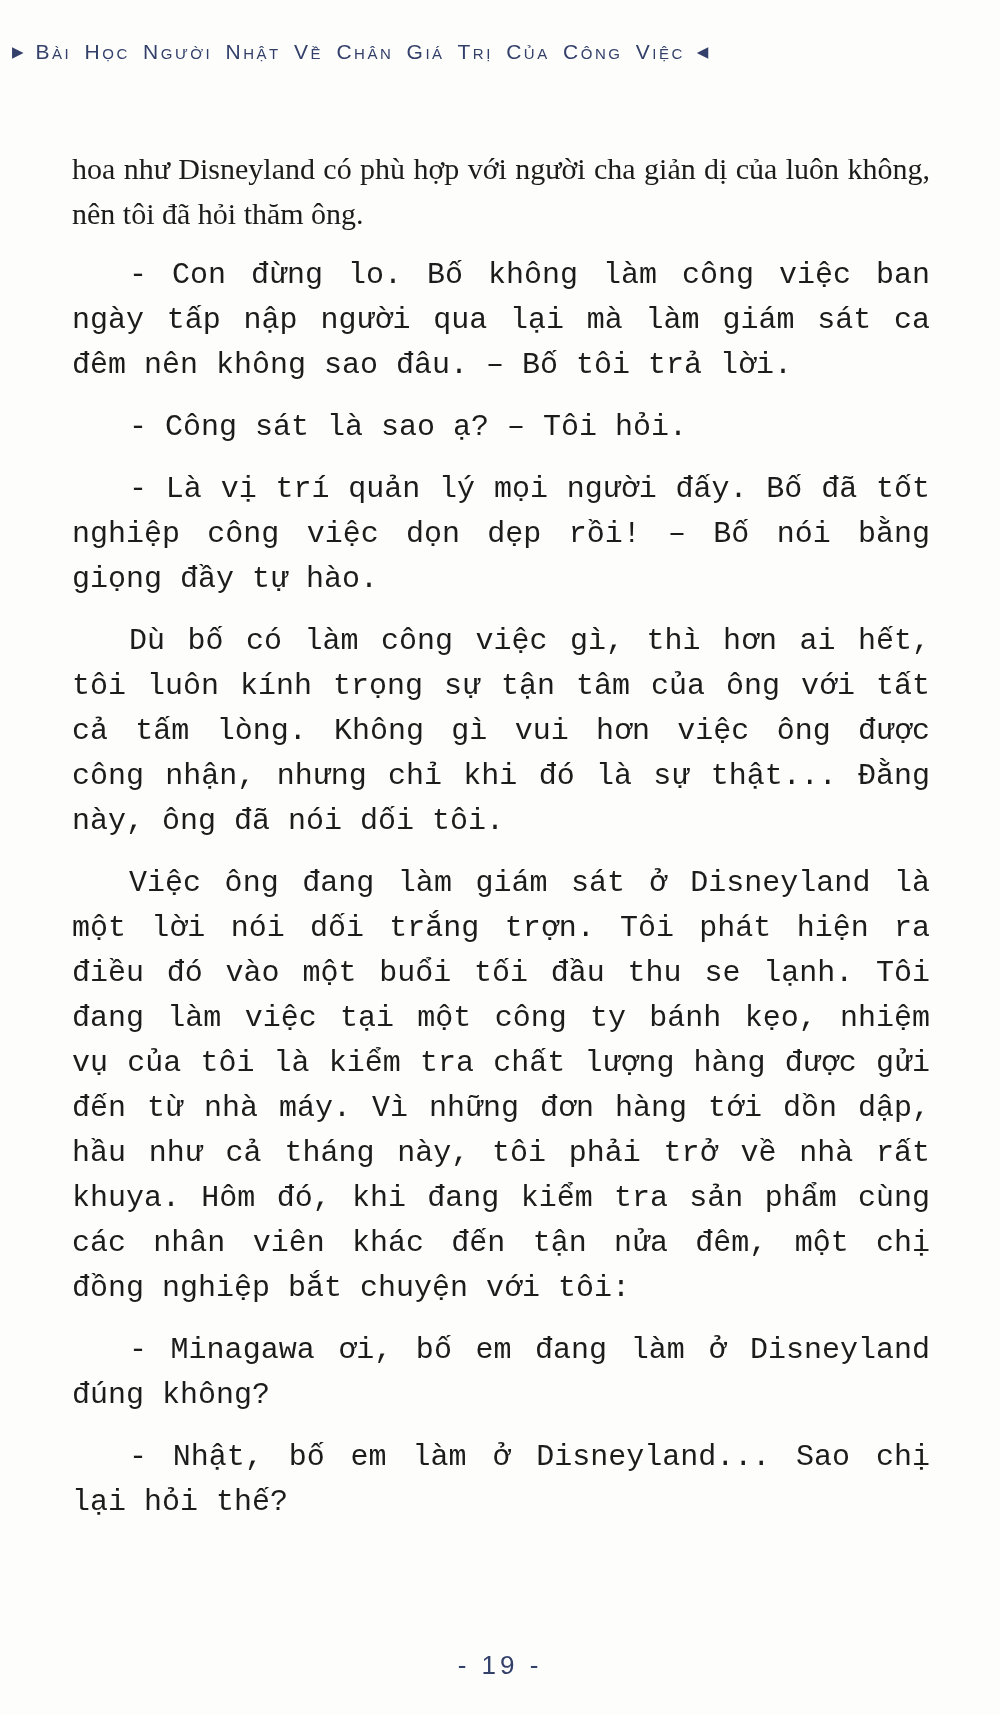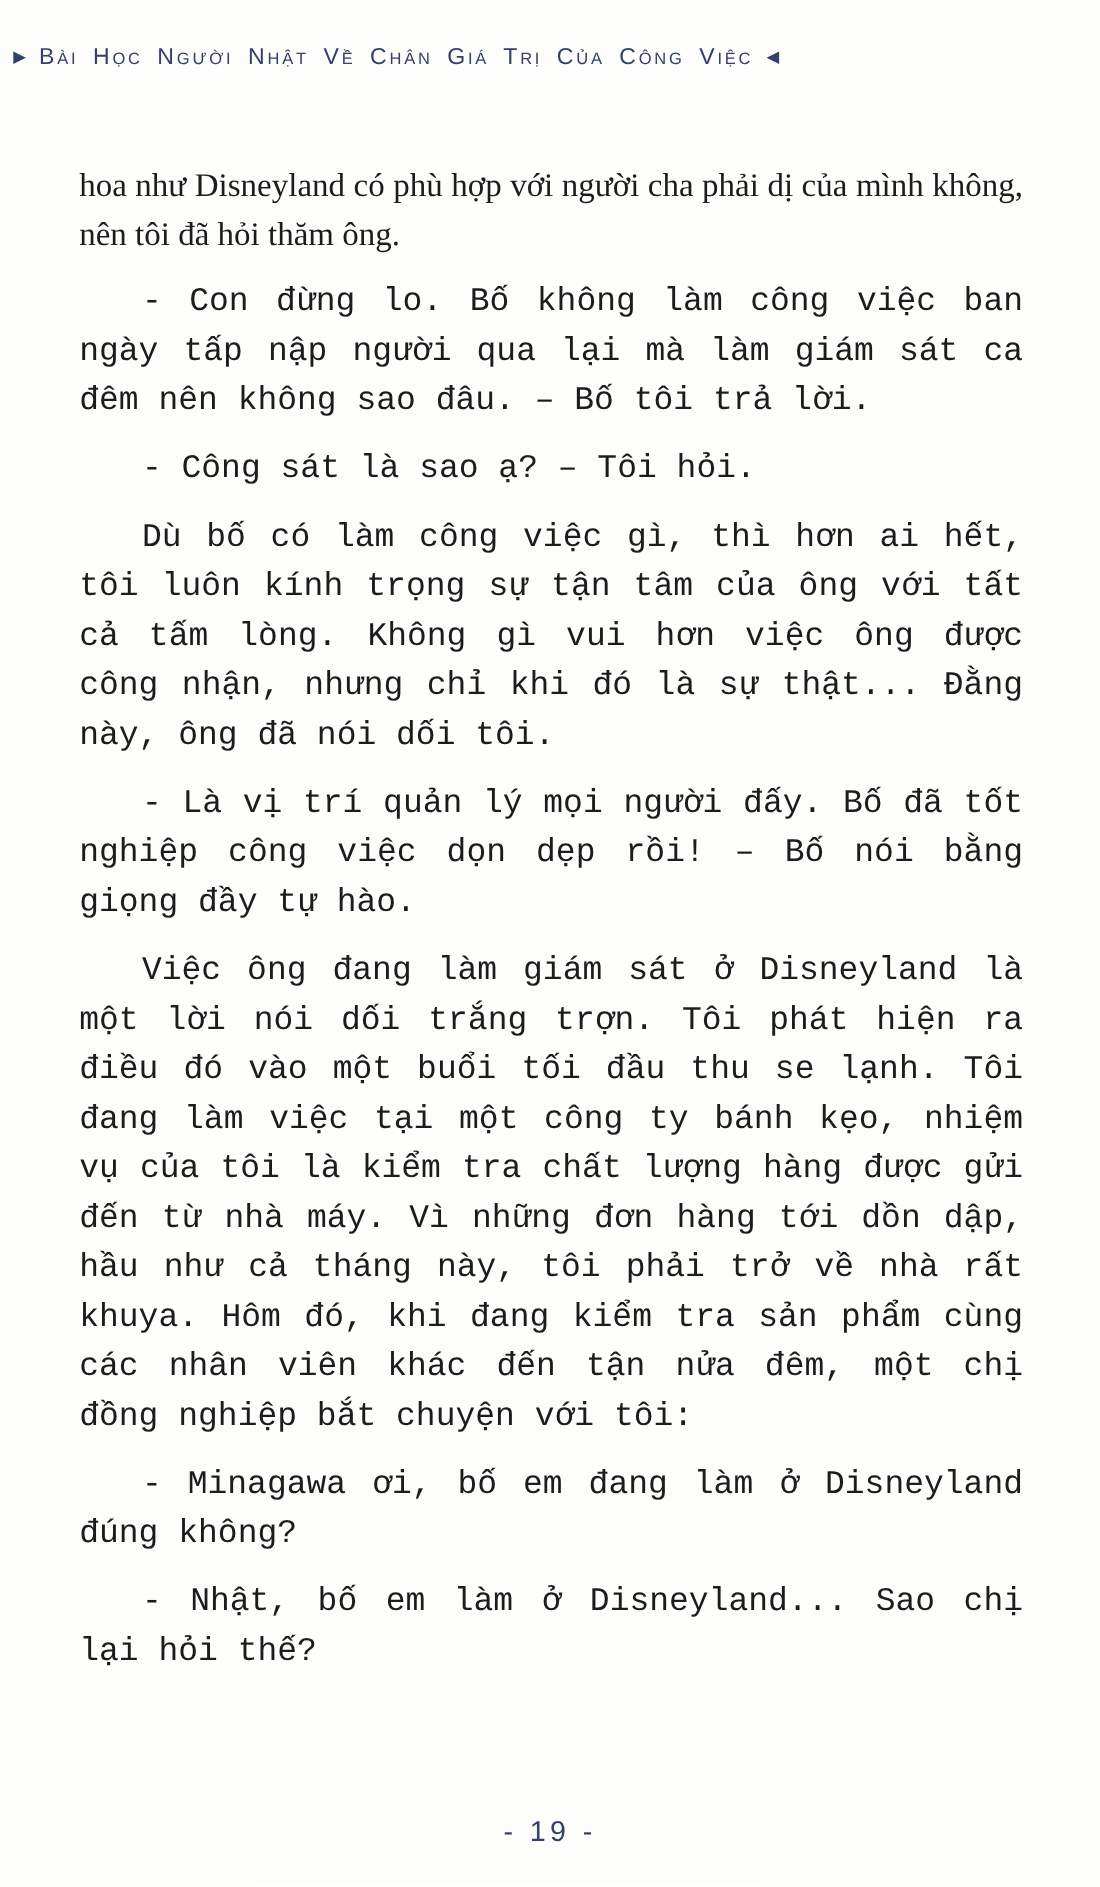--- a/index.html
+++ b/index.html
@@ -60,25 +60,25 @@
 </head>
 <body>
 
 <div class="page">
 
   <div class="running-head">
     <span class="arrow">▶</span><span class="title">Bài Học Người Nhật Về Chân Giá Trị Của Công Việc</span><span class="arrow">◀</span>
   </div>
 
   <div class="page-body">
-    <p class="para">hoa như Disneyland có phù hợp với người cha phải dị của mình không, nên tôi đã hỏi thăm ông.</p>
+    <p class="para">hoa như Disneyland có phù hợp với người cha giản dị của luôn không, nên tôi đã hỏi thăm ông.</p>
     <p class="para indent">- Con đừng lo. Bố không làm công việc ban ngày tấp nập người qua lại mà làm giám sát ca đêm nên không sao đâu. – Bố tôi trả lời.</p>
     <p class="para indent">- Công sát là sao ạ? – Tôi hỏi.</p>
+    <p class="para indent">- Là vị trí quản lý mọi người đấy. Bố đã tốt nghiệp công việc dọn dẹp rồi! – Bố nói bằng giọng đầy tự hào.</p>
     <p class="para indent">Dù bố có làm công việc gì, thì hơn ai hết, tôi luôn kính trọng sự tận tâm của ông với tất cả tấm lòng. Không gì vui hơn việc ông được công nhận, nhưng chỉ khi đó là sự thật... Đằng này, ông đã nói dối tôi.</p>
-    <p class="para indent">- Là vị trí quản lý mọi người đấy. Bố đã tốt nghiệp công việc dọn dẹp rồi! – Bố nói bằng giọng đầy tự hào.</p>
     <p class="para indent">Việc ông đang làm giám sát ở Disneyland là một lời nói dối trắng trợn. Tôi phát hiện ra điều đó vào một buổi tối đầu thu se lạnh. Tôi đang làm việc tại một công ty bánh kẹo, nhiệm vụ của tôi là kiểm tra chất lượng hàng được gửi đến từ nhà máy. Vì những đơn hàng tới dồn dập, hầu như cả tháng này, tôi phải trở về nhà rất khuya. Hôm đó, khi đang kiểm tra sản phẩm cùng các nhân viên khác đến tận nửa đêm, một chị đồng nghiệp bắt chuyện với tôi:</p>
     <p class="para indent">- Minagawa ơi, bố em đang làm ở Disneyland đúng không?</p>
     <p class="para indent">- Nhật, bố em làm ở Disneyland... Sao chị lại hỏi thế?</p>
   </div>
 
   <div class="folio">- 19 -</div>
 
 </div>
 
 </body></html>

